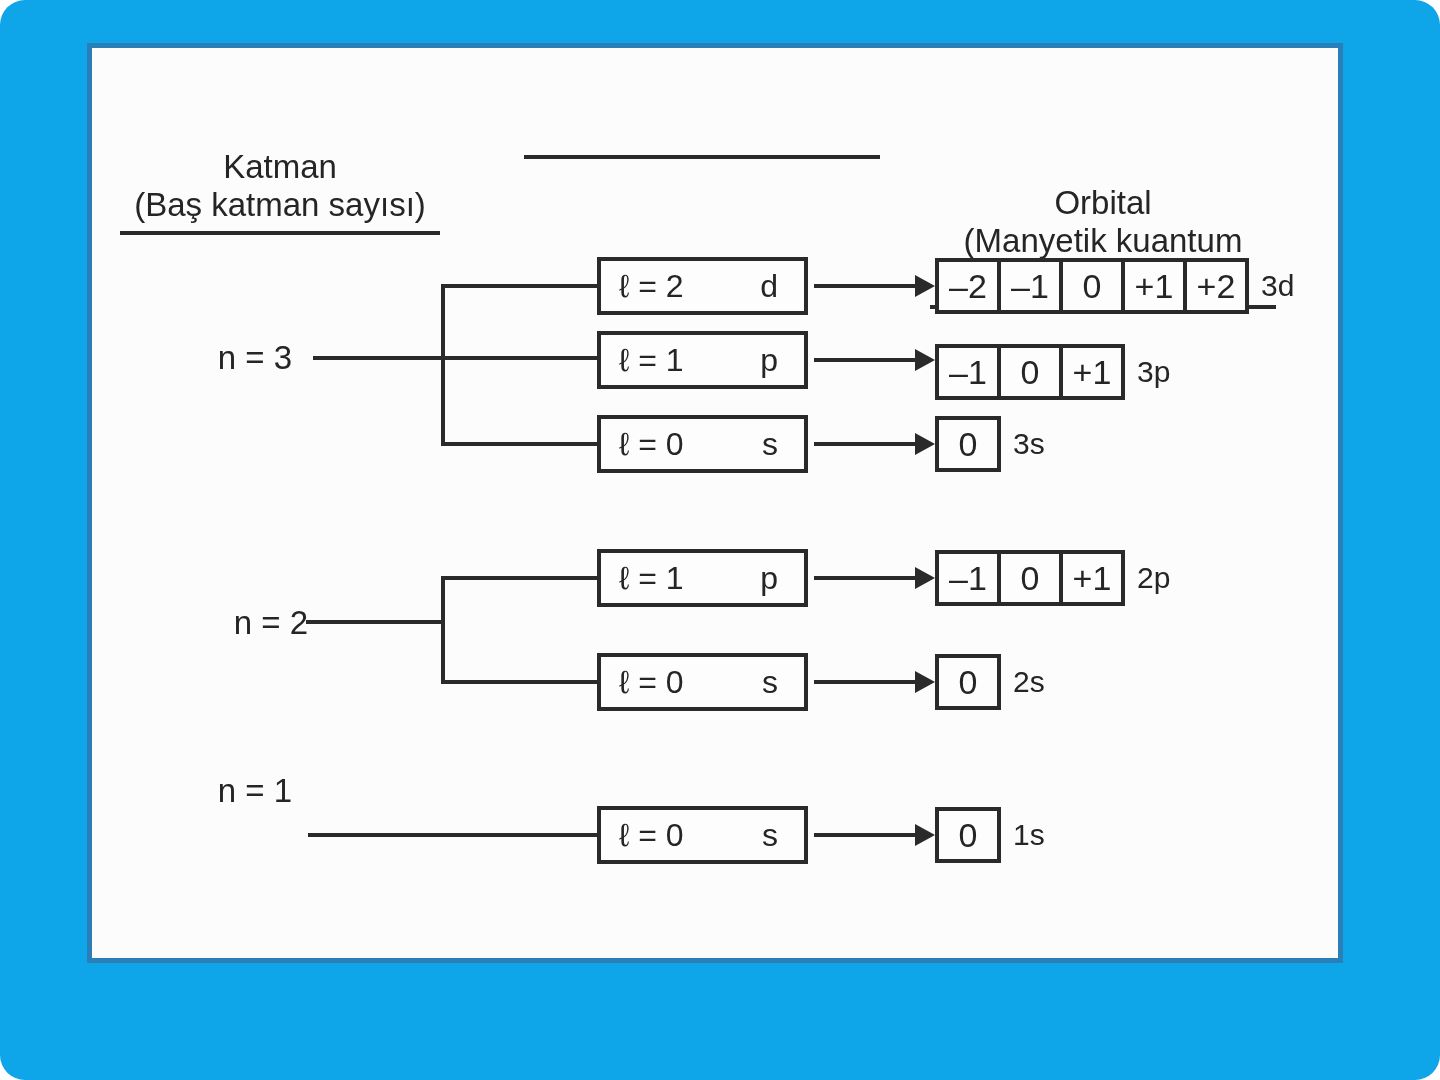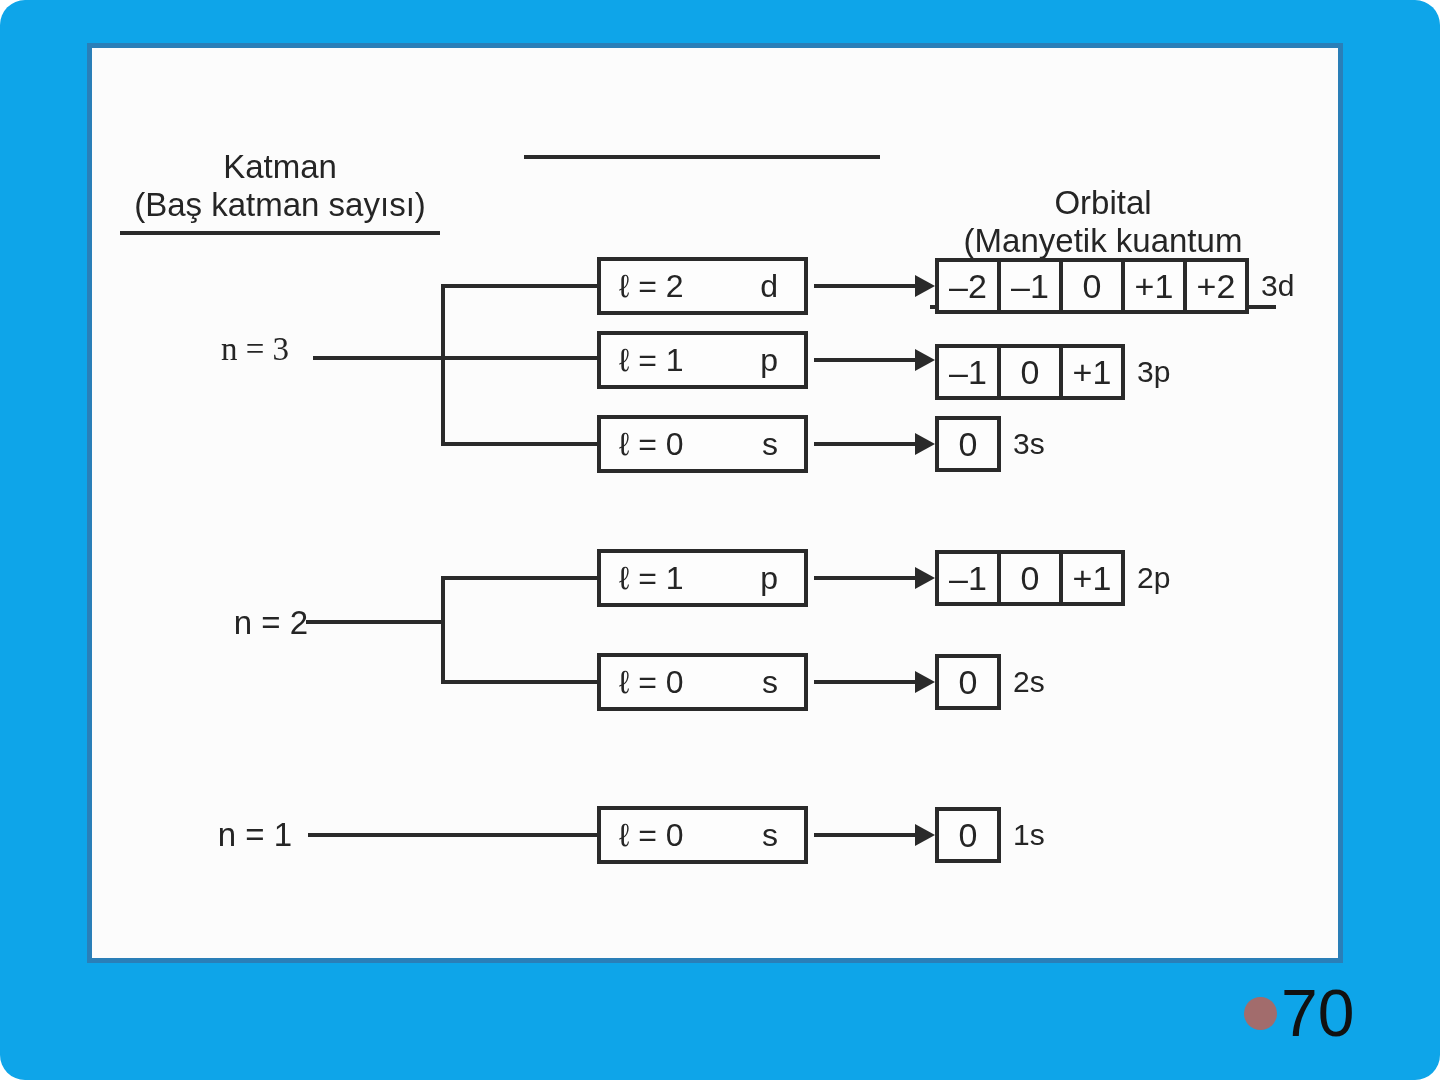--- a/index.html
+++ b/index.html
@@ -137,33 +137,33 @@
     <div>Katman</div>
     <div>(Baş katman sayısı)</div>
   </div>
   <div class="col-header" style="left:524px; top:148px; width:356px;">
   </div>
   <div class="col-header" style="left:930px; top:148px; width:346px;margin-top:36px;">
     <div>Orbital</div>
     <div>(Manyetik kuantum sayısı)</div>
   </div>
 
-  <div class="n-label" style="left:200px; top:329px;font-family:Liberation Serif, serif;">n = 3</div>
+  <div class="n-label" style="left:200px; top:338px;">n = 3</div>
   <div class="hline" style="left:313px; top:356px; width:284px;"></div>
   <div class="vline" style="left:441px; top:284px; height:162px;"></div>
   <div class="hline" style="left:441px; top:284px; width:156px;"></div>
   <div class="hline" style="left:441px; top:442px; width:156px;"></div>
 
   <div class="n-label" style="left:216px; top:603px;">n = 2</div>
   <div class="hline" style="left:306px; top:620px; width:139px;"></div>
   <div class="vline" style="left:441px; top:576px; height:108px;"></div>
   <div class="hline" style="left:441px; top:576px; width:156px;"></div>
   <div class="hline" style="left:441px; top:680px; width:156px;"></div>
 
-  <div class="n-label" style="left:200px; top:815px;">n = 1</div>
+  <div class="n-label" style="left:200px; top:771px;">n = 1</div>
   <div class="hline" style="left:308px; top:833px; width:289px;"></div>
 
   <div class="lbox" style="top:257px;text-align:center;">
     <span>ℓ = 2</span>
     <span>d</span>
   </div>
   <div class="arrow" style="top:275px;">
     <div class="shaft"></div>
     <div class="head"></div>
   </div>
@@ -238,18 +238,14 @@
   </div>
   <div class="arrow" style="top:824px;">
     <div class="shaft"></div>
     <div class="head"></div>
   </div>
   <div class="cell-row" style="top:807px;">
     <div class="cell">0</div>
     <div class="orb-label">1s</div>
   </div>
 
-  <div class="page-num">
-    <div class="bullet" style="background: rgb(162, 108, 108);"></div>
-    <div class="page-num-text">70</div>
-  </div>
 
 </div>
 
 </body></html>

